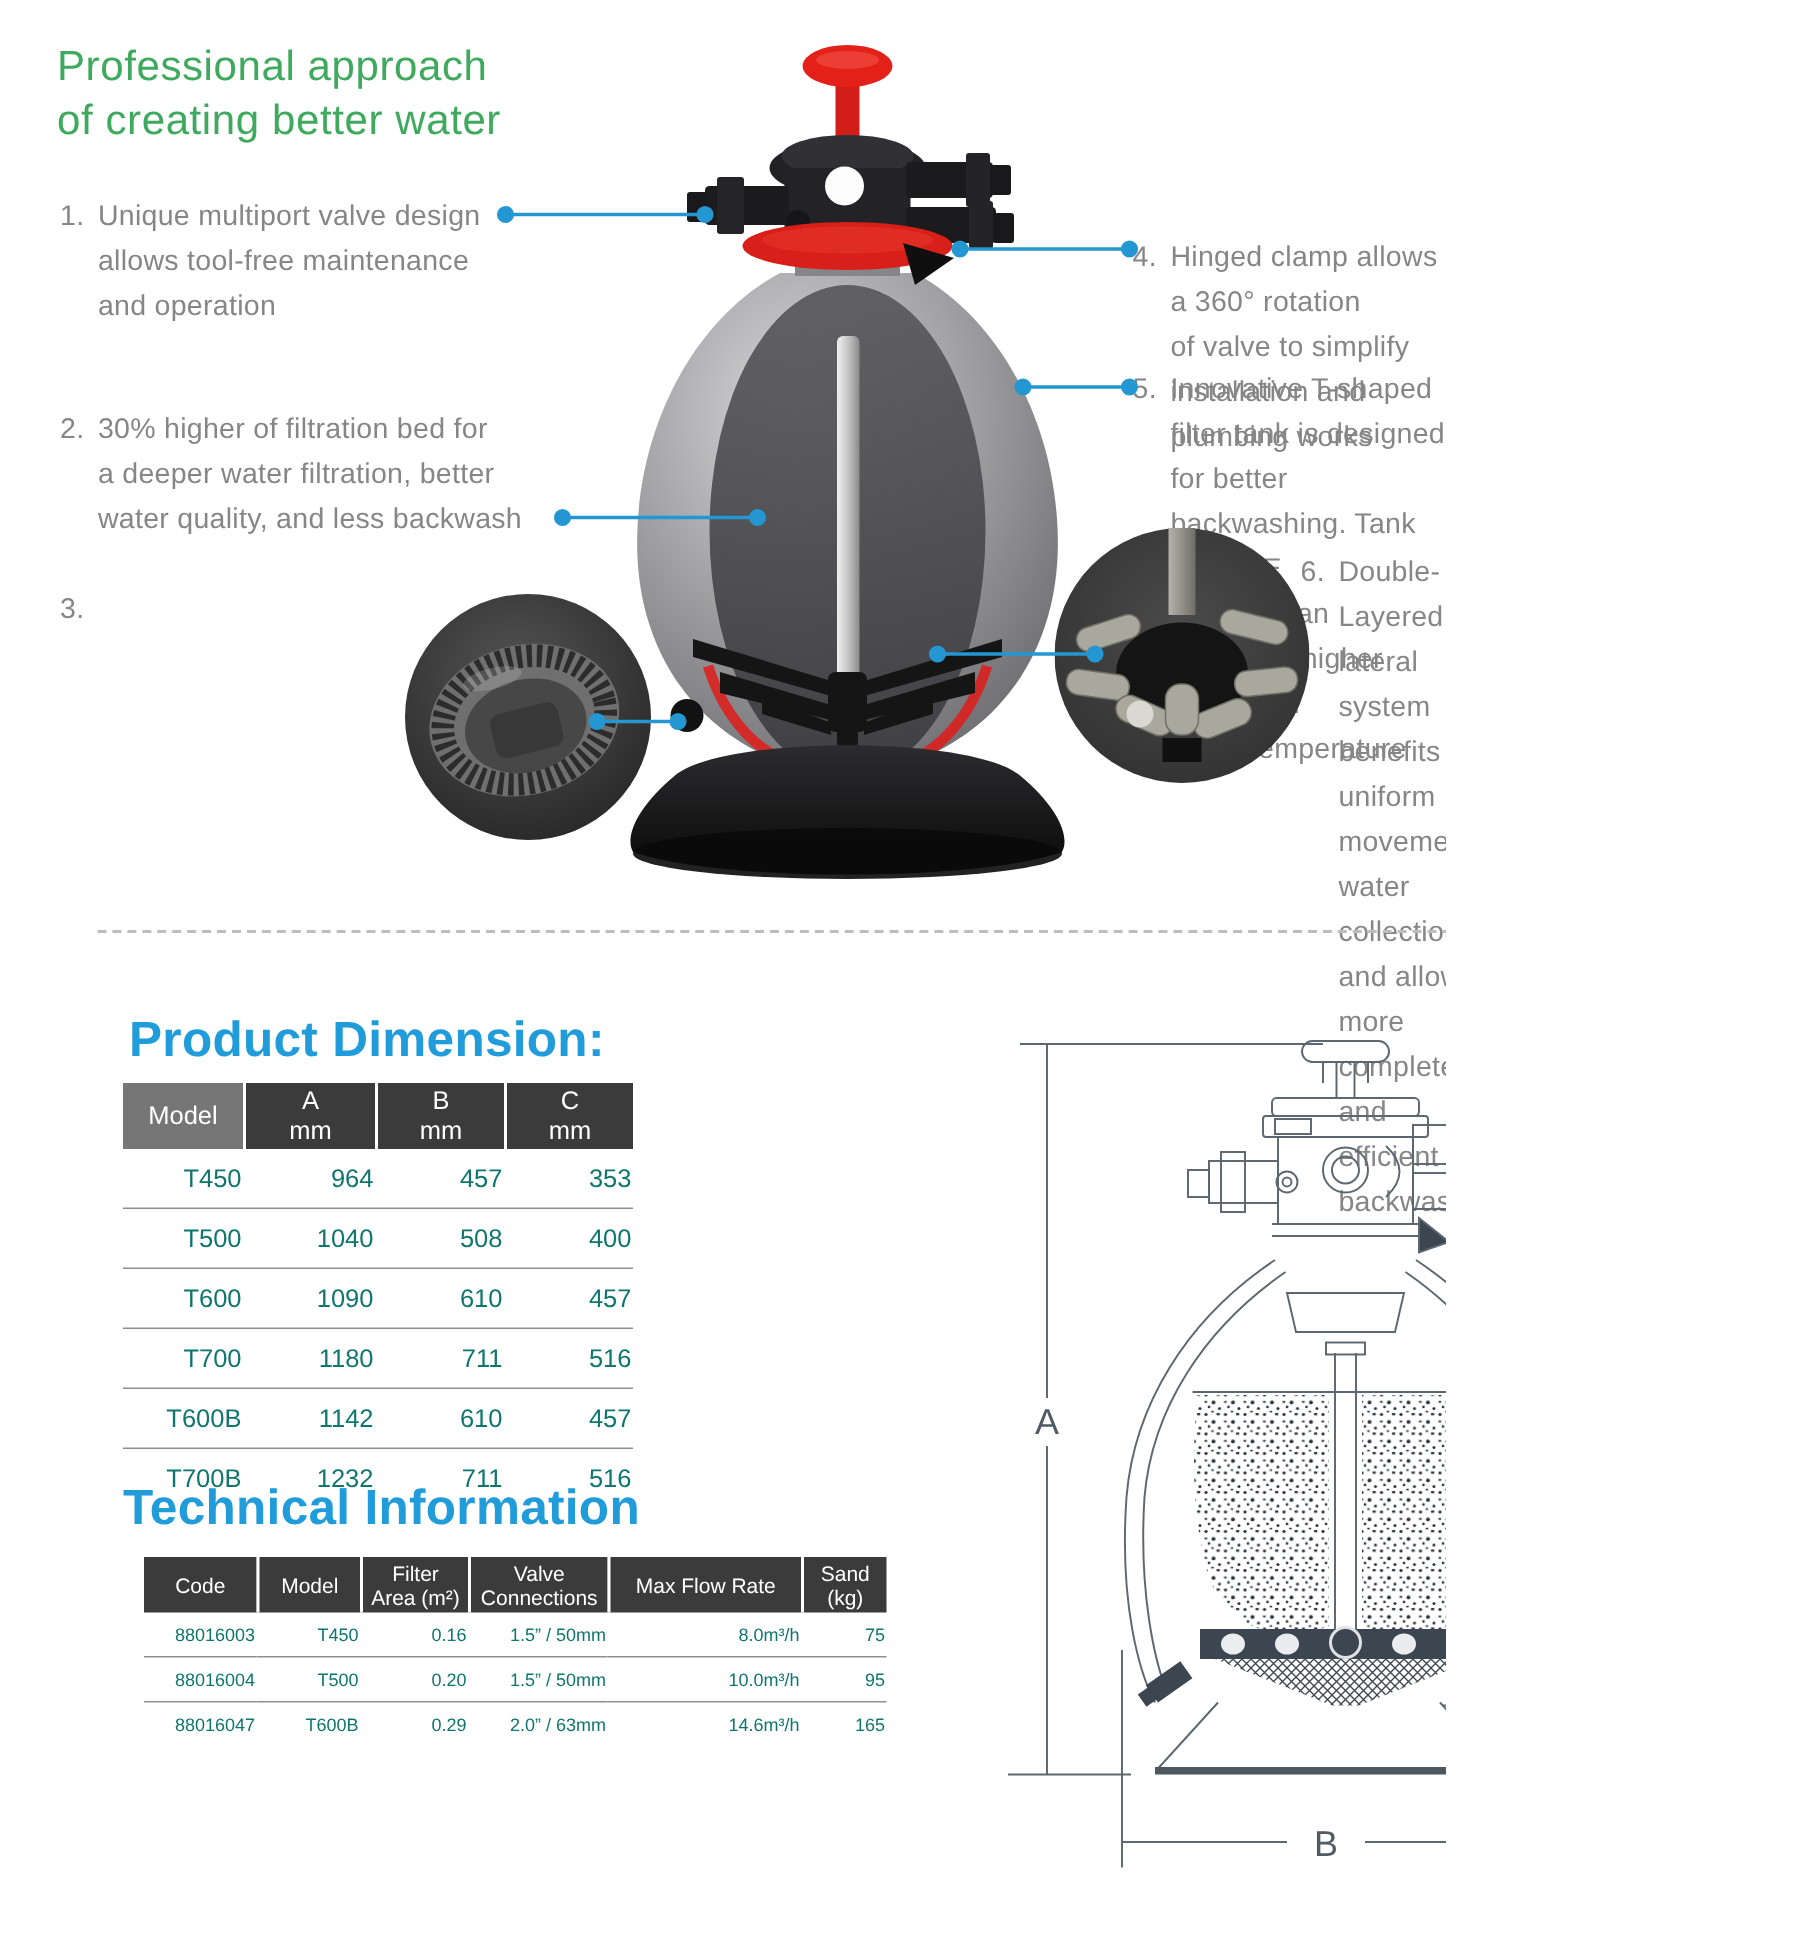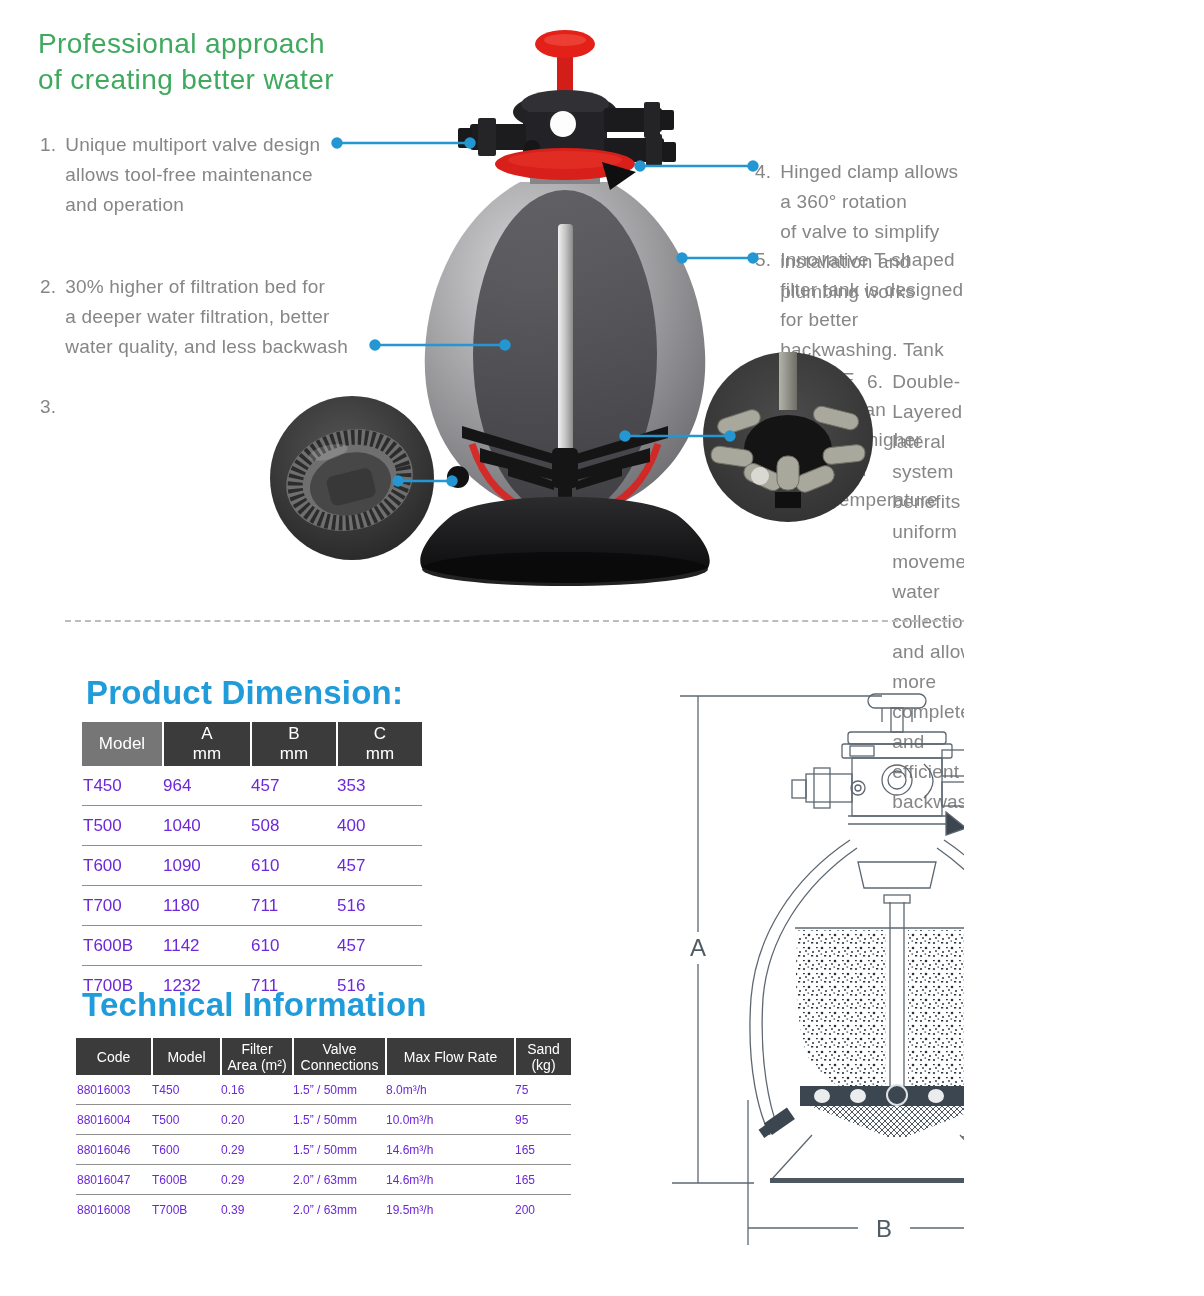--- a/index.html
+++ b/index.html
@@ -28,27 +28,27 @@
   .section-title{position:absolute;font-size:33px;font-weight:bold;color:#1f9cd9;
     letter-spacing:.2px;}
   .pd-title{left:86px;top:674px;}
   .ti-title{left:82px;top:986px;}
   
   table{border-collapse:separate;border-spacing:0;table-layout:fixed;}
   th{color:#fff;font-weight:normal;text-align:center;white-space:pre-line;
      vertical-align:middle;padding:0 2px;}
   th.dark{background:#3b3b3b;}
   th+th{border-left:2px solid #fff;}
-  td{text-align:left;color:#6d28d9;vertical-align:middle;}
+  td{text-align:right;color:#0f766e;vertical-align:middle;}
   tbody tr:not(:last-child) td{border-bottom:1px solid #8f8f8f;}
   .pd-table{position:absolute;left:82px;top:722px;}
   .pd-table th{height:44px;font-size:17px;line-height:20px;}
   .pd-table th:first-child{background:#767676;}
   .pd-table td{height:37px;font-size:17px;}
-  .ti-table{position:absolute;left:76px;top:1038px;}
+  .ti-table{position:absolute;left:96px;top:1038px;}
   .ti-table th{height:37px;font-size:14px;line-height:16px;}
   .ti-table th:nth-child(-n+2){background:#767676;}
   .ti-table td{height:27px;font-size:12px;margin-left:28px;}
   .ti-table th.dark{background:#3b3b3b;}
   
   .dimtext{font-size:24px;fill:#515b63;font-family:"Liberation Sans",sans-serif;}
 </style>
 </head>
 <body>
 
@@ -345,42 +345,26 @@
         </tr>
         <tr>
           <td>88016004</td>
           <td>T500</td>
           <td>0.20</td>
           <td>1.5” / 50mm</td>
           <td>10.0m³/h</td>
           <td>95</td>
         </tr>
         <tr>
-          <td>88016046</td>
-          <td>T600</td>
-          <td>0.29</td>
-          <td>1.5” / 50mm</td>
-          <td>14.6m³/h</td>
-          <td>165</td>
-        </tr>
-        <tr>
           <td>88016047</td>
           <td>T600B</td>
           <td>0.29</td>
           <td>2.0” / 63mm</td>
           <td>14.6m³/h</td>
           <td>165</td>
-        </tr>
-        <tr>
-          <td>88016008</td>
-          <td>T700B</td>
-          <td>0.39</td>
-          <td>2.0” / 63mm</td>
-          <td>19.5m³/h</td>
-          <td>200</td>
         </tr>
       </tbody>
     </table>
 
   <svg class="abs" style="left:672px;top:680px" width="466" height="600" viewBox="0 0 466 600">
     <defs>
       <pattern id="sandP" width="13" height="13" patternUnits="userSpaceOnUse">
         <g fill="#2a333c">
           <circle cx="2" cy="3" r="1.1"></circle>
             <circle cx="7" cy="8" r="1.3"></circle>

